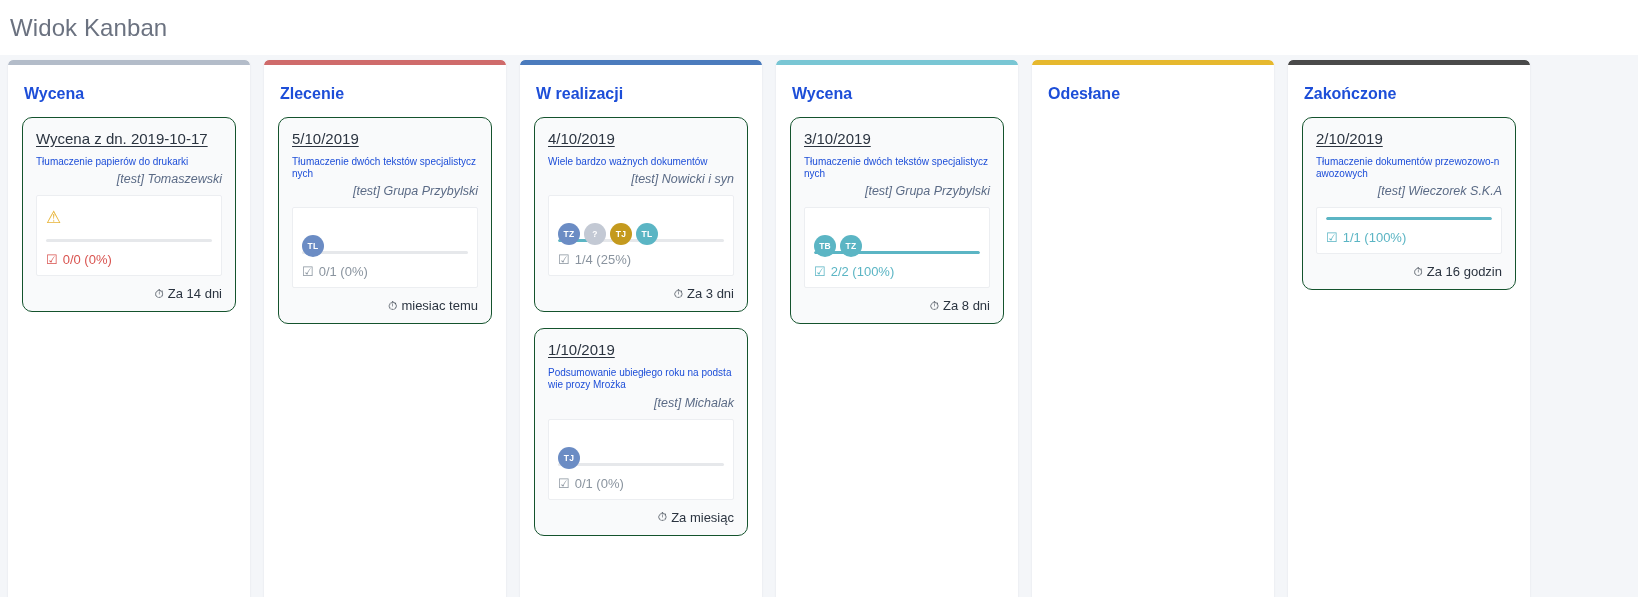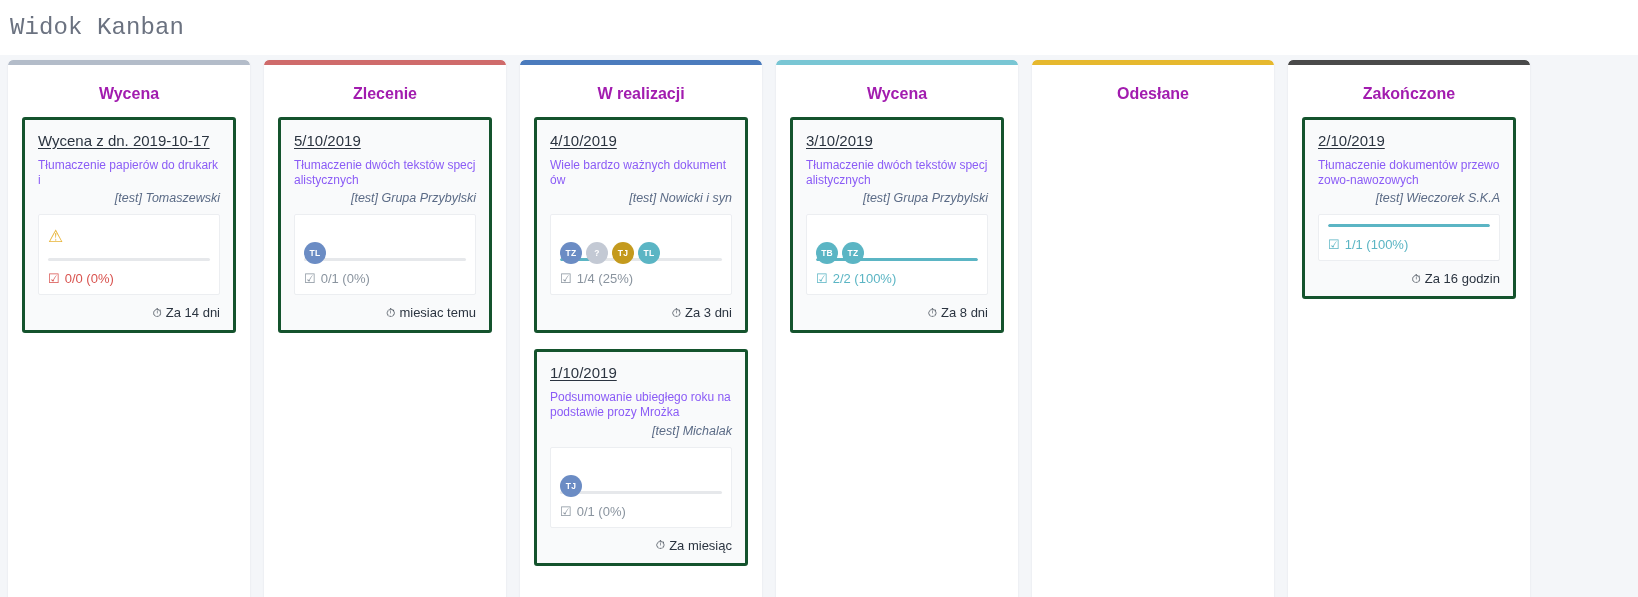--- a/index.html
+++ b/index.html
@@ -22,21 +22,20 @@
     display: flex;
     align-items: center;
     padding-left: 10px;
     box-sizing: border-box;
   }
   .page-title {
     font-size: 24px;
     font-weight: 400;
     color: #6b7280;
     letter-spacing: .1px;
-    font-family: Liberation Mono, monospace;
   }
 
   
   .board {
     position: relative;
     height: 542px;
     background: #f4f6f9;
     display: flex;
     align-items: flex-start;
     gap: 14px;
@@ -58,52 +57,51 @@
   }
   .col-accent {
     height: 5px;
     width: 100%;
     border-radius: 5px 5px 0 0;
     flex: 0 0 5px;
   }
   .col-title {
     font-size: 16px;
     font-weight: 700;
-    color: #a21caf;
+    color: #1d4ed8;
     padding: 20px 16px 14px 16px;
-    text-align: center;
   }
   .col-body {
     padding: 0 14px 10px 14px;
     display: flex;
     flex-direction: column;
     gap: 16px;
   }
 
   
   .card {
     background: #f9fafb;
-    border: 3px solid #14532d;
-    border-radius: 3px;
+    border: 1px solid #14532d;
+    border-radius: 10px;
     padding: 12px 13px 10px 13px;
     box-sizing: border-box;
   }
   .card-date {
     font-size: 15px;
     color: #2b3440;
     text-decoration: underline;
     text-underline-offset: 2px;
     display: inline-block;
     margin-bottom: 9px;
     cursor: pointer;
   }
   .card-title {
-    font-size: 12px;
+    font-size: 10px;
     line-height: 1.22;
-    color: #8b5cf6;
+    color: #1d4ed8;
     word-break: break-all;
     margin-bottom: 4px;
   }
   .card-client {
     font-size: 12.5px;
     font-style: italic;
     color: #5b6b86;
     text-align: right;
     margin-bottom: 9px;
     word-break: break-word;

